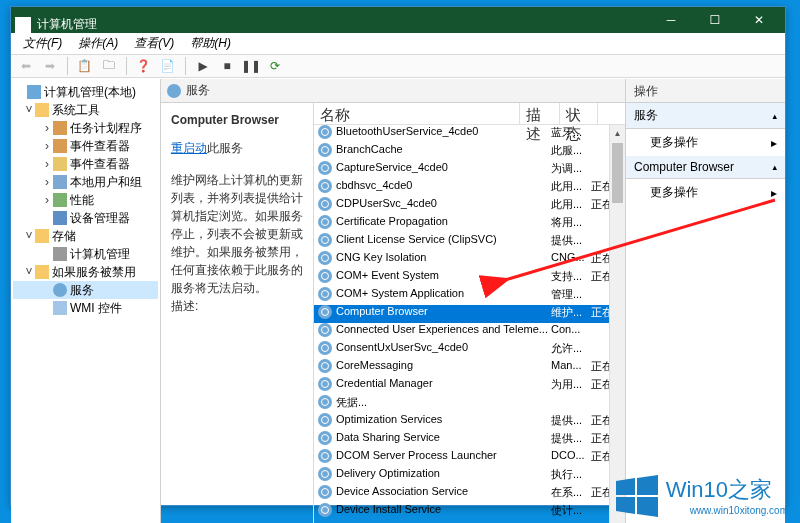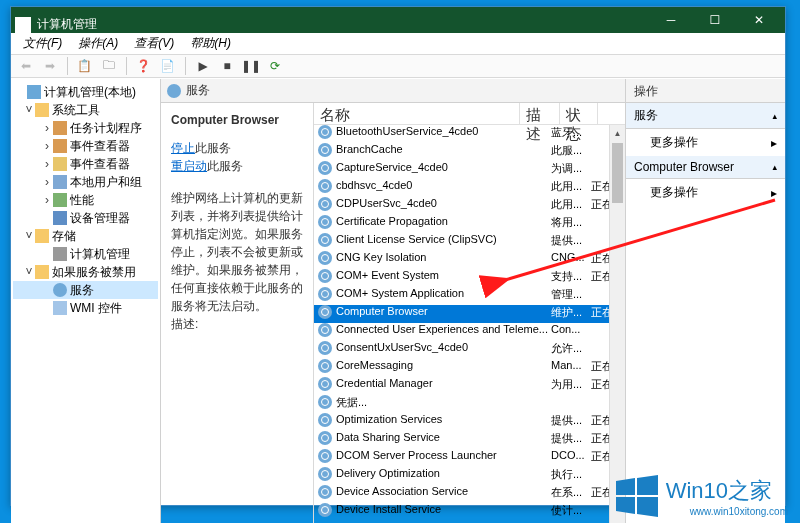--- a/index.html
+++ b/index.html
@@ -49,21 +49,21 @@
   .row .ricon::after{content:"";position:absolute;width:6px;height:6px;border:1px solid #fff;border-radius:50%;top:3px;left:3px;}
   .row .rname{flex:1;overflow:hidden;text-overflow:ellipsis;font-size:11px;}
   .row .rdesc{width:40px;font-size:11px;overflow:hidden;text-overflow:ellipsis;}
   .row .rstat{width:34px;font-size:11px;overflow:hidden;}
   .actions{width:160px;border-left:1px solid #d0d0d0;background:#fff;display:flex;flex-direction:column;}
   .ahead{height:24px;background:#f3f3f3;border-bottom:1px solid #d0d0d0;padding:4px 8px;color:#333;}
   .asec{background:#eaf3fc;padding:4px 8px;border-bottom:1px solid #d0d0d0;display:flex;align-items:center;justify-content:space-between;font-size:11px;cursor:pointer;}
   .asec .arrow{font-size:9px;}
   .aitem{padding:5px 8px 5px 24px;font-size:11px;cursor:pointer;display:flex;justify-content:space-between;align-items:center;}
   .arrow-line{position:absolute;pointer-events:none;}
-  .watermark{position:absolute;right:12px;bottom:6px;display:flex;align-items:center;gap:8px;}
+  .watermark{position:absolute;right:12px;bottom:6px;display:flex;align-items:flex-start;gap:8px;}
   .wmlogo svg{display:block;}
   .wmtxt{display:flex;flex-direction:column;align-items:flex-start;}
   .wmtxt .t1{font-size:22px;font-weight:300;color:#1a7fc4;letter-spacing:0;}
   .wmtxt .t2{font-size:10px;color:#1a7fc4;margin-left:24px;}
   .scrollbar{position:absolute;right:0;top:22px;bottom:0;width:16px;background:#f0f0f0;border-left:1px solid #ddd;}
   .scrollbar .thumb{position:absolute;left:2px;right:2px;top:18px;height:60px;background:#c0c0c0;}
   .scrollbar .arr{height:16px;display:flex;align-items:center;justify-content:center;font-size:8px;color:#555;}
   
   .deskicon{position:absolute;left:14px;width:34px;height:34px;}
 </style>
@@ -177,21 +177,20 @@
     </div>
 
     <div class="main">
       <div class="mheader">
           <span class="sicon"></span>
           <span>服务</span>
         </div>
       <div class="mcontent">
         <div class="detail">
           <div class="dtitle">Computer Browser</div>
-          <div><a>停止</a><span>此服务</span></div>
           <div><a>重启动</a><span>此服务</span></div>
           <div class="ddesc">
             <div>维护网络上计算机的更新列表，并将列表提供给计算机指定浏览。如果服务停止，列表不会被更新或维护。如果服务被禁用，任何直接依赖于此服务的服务将无法启动。</div>
             <div>描述:</div>
           </div>
         </div>
         <div class="list" style="position:relative">
           <div class="lhead">
             <div class="col" style="width:206px">名称</div>
             <div class="col" style="width:40px">描述</div>

